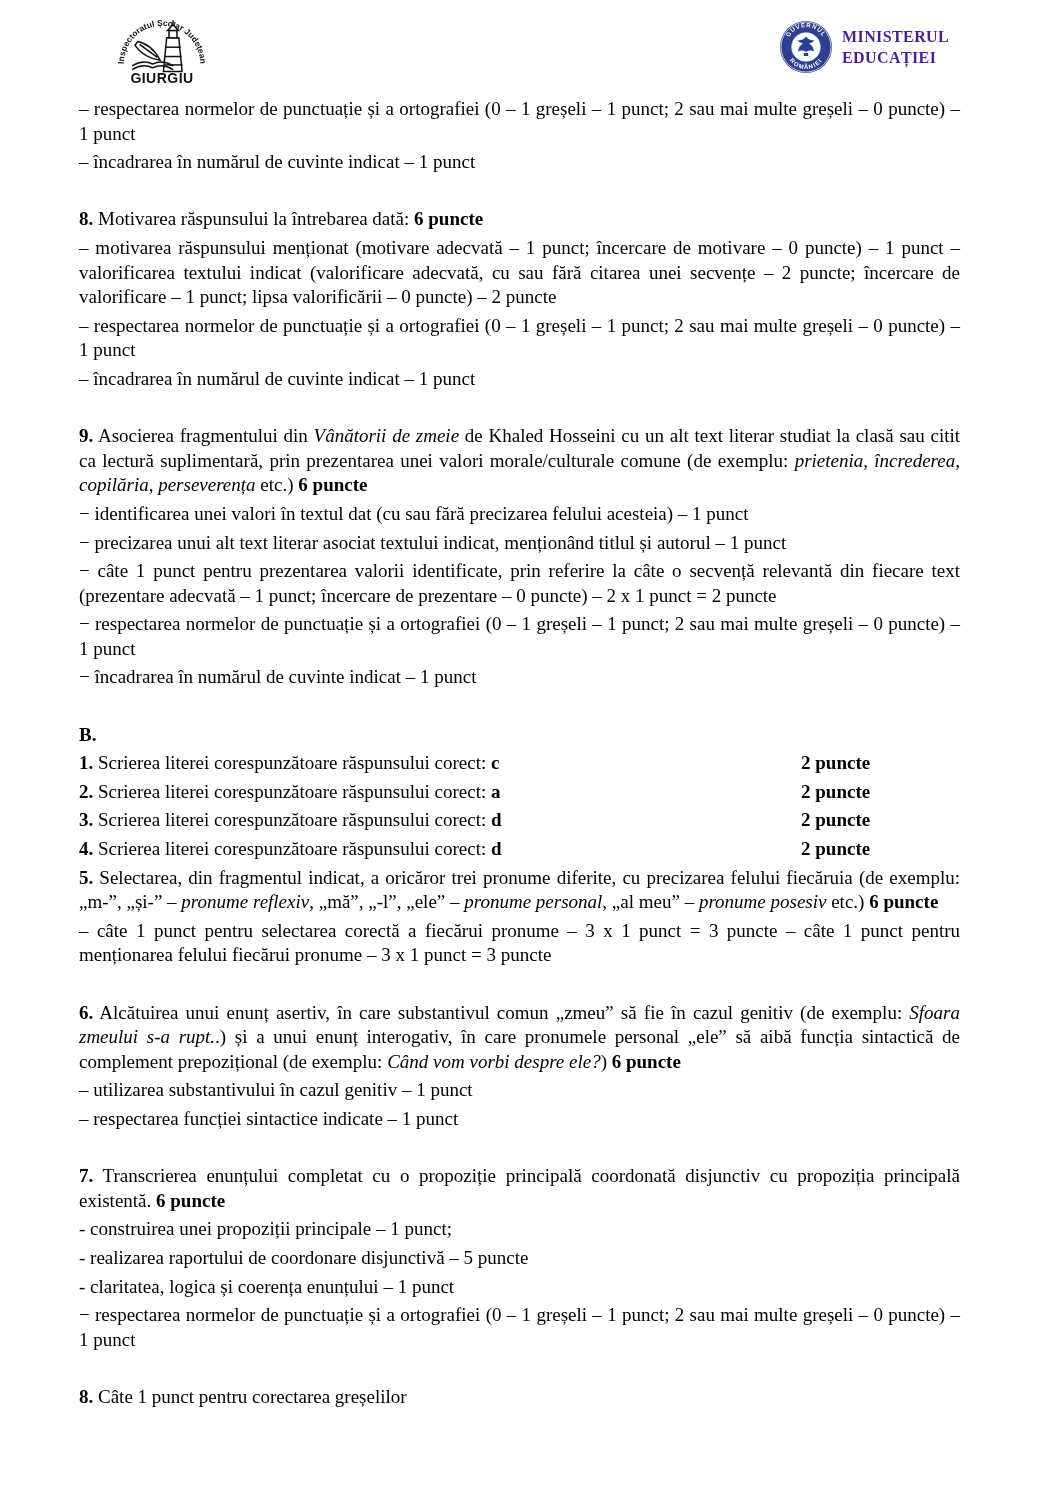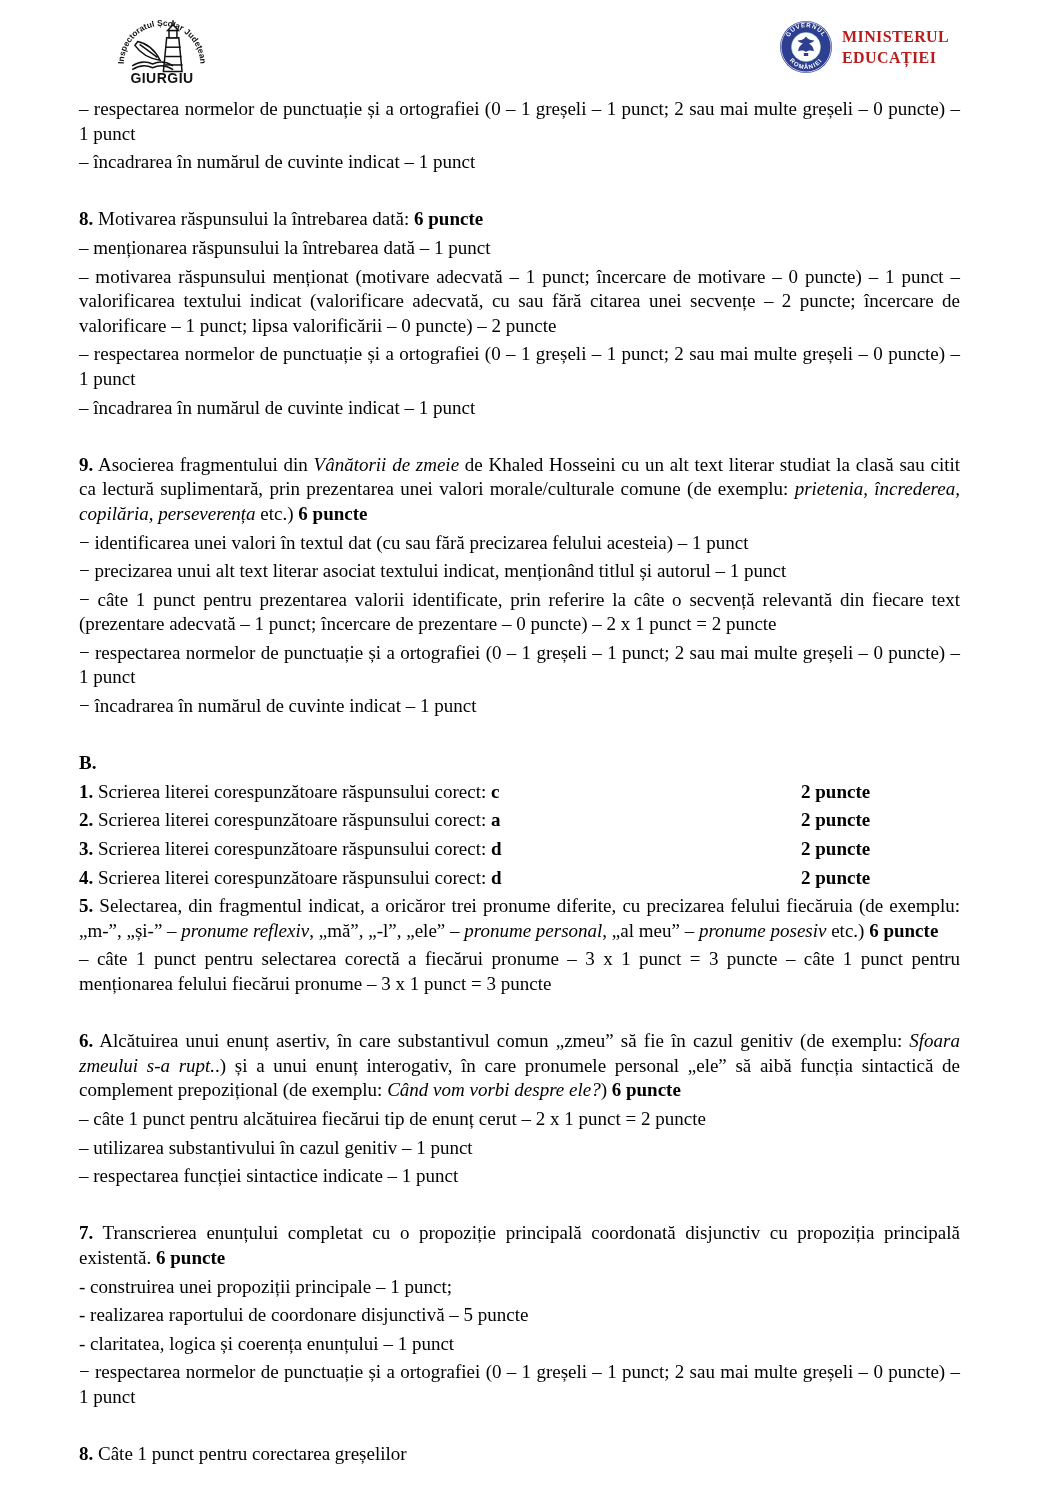--- a/index.html
+++ b/index.html
@@ -6,21 +6,21 @@
   .page{
     width:1046px;height:1486px;background:#ffffff;position:relative;
     font-family:"Liberation Serif", serif;color:#000;overflow:hidden;
     margin:0 auto;
   }
   
   .giurgiu-logo{position:absolute;left:112px;top:8px;width:100px;height:84px;}
   .ministry{position:absolute;left:779px;top:20px;display:flex;align-items:center;gap:9px;}
   .seal{width:54px;height:54px;flex:0 0 auto;}
   .ministry-text{
-    color:#b91c1c;font-size:16px;line-height:21px;letter-spacing:.4px;
+    color:#4c1d95;font-size:16px;line-height:21px;letter-spacing:.4px;
     font-family:"Liberation Serif", serif;font-weight:bold;
   }
   
   .content{
     position:absolute;left:75px;top:93px;width:889px;
     font-size:19px;line-height:24.6px;
   }
   .para{margin:4px;}
   .justify{text-align:justify;}
   .spacer{height:24.6px;margin:0;}
@@ -85,42 +85,40 @@
       <div>MINISTERUL</div>
       <div>EDUCAȚIEI</div>
     </div>
   </div>
 
   <main class="content">
       <p class="para justify"><span>– respectarea normelor de punctuație și a ortografiei (0 – 1 greșeli – 1 punct; 2 sau mai multe greșeli – 0 puncte) – 1 punct</span></p>
       <p class="para"><span>– încadrarea în numărul de cuvinte indicat – 1 punct</span></p>
       <p class="spacer"></p>
       <p class="para"><span class="b">8.</span><span> Motivarea răspunsului la întrebarea dată: </span><span class="b">6 puncte</span></p>
-      <p class="para"><span>– menționarea răspunsului la întrebarea dată – 1 punct</span></p>
       <p class="para justify"><span>– motivarea răspunsului menționat (motivare adecvată – 1 punct; încercare de motivare – 0 puncte) – 1 punct – valorificarea textului indicat (valorificare adecvată, cu sau fără citarea unei secvențe – 2 puncte; încercare de valorificare – 1 punct; lipsa valorificării – 0 puncte) – 2 puncte</span></p>
       <p class="para justify"><span>– respectarea normelor de punctuație și a ortografiei (0 – 1 greșeli – 1 punct; 2 sau mai multe greșeli – 0 puncte) – 1 punct</span></p>
       <p class="para"><span>– încadrarea în numărul de cuvinte indicat – 1 punct</span></p>
       <p class="spacer"></p>
       <p class="para justify"><span class="b">9.</span><span> Asocierea fragmentului din </span><span class="i">Vânătorii de zmeie</span><span> de Khaled Hosseini cu un alt text literar studiat la clasă sau citit ca lectură suplimentară, prin prezentarea unei valori morale/culturale comune (de exemplu: </span><span class="i">prietenia, încrederea, copilăria, perseverența</span><span> etc.) </span><span class="b">6 puncte</span></p>
       <p class="para"><span>− identificarea unei valori în textul dat (cu sau fără precizarea felului acesteia) – 1 punct</span></p>
       <p class="para"><span>− precizarea unui alt text literar asociat textului indicat, menționând titlul și autorul – 1 punct</span></p>
       <p class="para justify"><span>− câte 1 punct pentru prezentarea valorii identificate, prin referire la câte o secvență relevantă din fiecare text (prezentare adecvată – 1 punct; încercare de prezentare – 0 puncte) – 2 x 1 punct = 2 puncte</span></p>
       <p class="para justify"><span>− respectarea normelor de punctuație și a ortografiei (0 – 1 greșeli – 1 punct; 2 sau mai multe greșeli – 0 puncte) – 1 punct</span></p>
       <p class="para"><span>− încadrarea în numărul de cuvinte indicat – 1 punct</span></p>
       <p class="spacer"></p>
       <p class="para"><span class="b">B.</span></p>
       <p class="para scored"><span class="b">1.</span><span> Scrierea literei corespunzătoare răspunsului corect: </span><span class="b">c</span><span class="score">2 puncte</span></p>
       <p class="para scored"><span class="b">2.</span><span> Scrierea literei corespunzătoare răspunsului corect: </span><span class="b">a</span><span class="score">2 puncte</span></p>
       <p class="para scored"><span class="b">3.</span><span> Scrierea literei corespunzătoare răspunsului corect: </span><span class="b">d</span><span class="score">2 puncte</span></p>
       <p class="para scored"><span class="b">4.</span><span> Scrierea literei corespunzătoare răspunsului corect: </span><span class="b">d</span><span class="score">2 puncte</span></p>
       <p class="para justify"><span class="b">5.</span><span> Selectarea, din fragmentul indicat, a oricăror trei pronume diferite, cu precizarea felului fiecăruia (de exemplu: „m-”, „și-” – </span><span class="i">pronume reflexiv</span><span>, „mă”, „-l”, „ele” – </span><span class="i">pronume personal</span><span>, „al meu” – </span><span class="i">pronume posesiv</span><span> etc.) </span><span class="b">6 puncte</span></p>
       <p class="para justify"><span>– câte 1 punct pentru selectarea corectă a fiecărui pronume – 3 x 1 punct = 3 puncte – câte 1 punct pentru menționarea felului fiecărui pronume – 3 x 1 punct = 3 puncte</span></p>
       <p class="spacer"></p>
       <p class="para justify"><span class="b">6.</span><span> Alcătuirea unui enunț asertiv, în care substantivul comun „zmeu” să fie în cazul genitiv (de exemplu: </span><span class="i">Sfoara zmeului s-a rupt.</span><span>.) și a unui enunț interogativ, în care pronumele personal „ele” să aibă funcția sintactică de complement prepozițional (de exemplu: </span><span class="i">Când vom vorbi despre ele?</span><span>) </span><span class="b">6 puncte</span></p>
-      <p class="para"><span>– câte 1 punct pentru alcătuirea fiecărui tip de enunț cerut – 2 x 1 punct = 2 puncte</span></p>
       <p class="para"><span>– utilizarea substantivului în cazul genitiv – 1 punct</span></p>
       <p class="para"><span>– respectarea funcției sintactice indicate – 1 punct</span></p>
       <p class="spacer"></p>
       <p class="para justify"><span class="b">7.</span><span> Transcrierea enunțului completat cu o propoziție principală coordonată disjunctiv cu propoziția principală existentă. </span><span class="b">6 puncte</span></p>
       <p class="para"><span>- construirea unei propoziții principale – 1 punct;</span></p>
       <p class="para"><span>- realizarea raportului de coordonare disjunctivă – 5 puncte</span></p>
       <p class="para"><span>- claritatea, logica și coerența enunțului – 1 punct</span></p>
       <p class="para justify"><span>− respectarea normelor de punctuație și a ortografiei (0 – 1 greșeli – 1 punct; 2 sau mai multe greșeli – 0 puncte) – 1 punct</span></p>
       <p class="spacer"></p>
       <p class="para"><span class="b">8.</span><span> Câte 1 punct pentru corectarea greșelilor</span></p>

